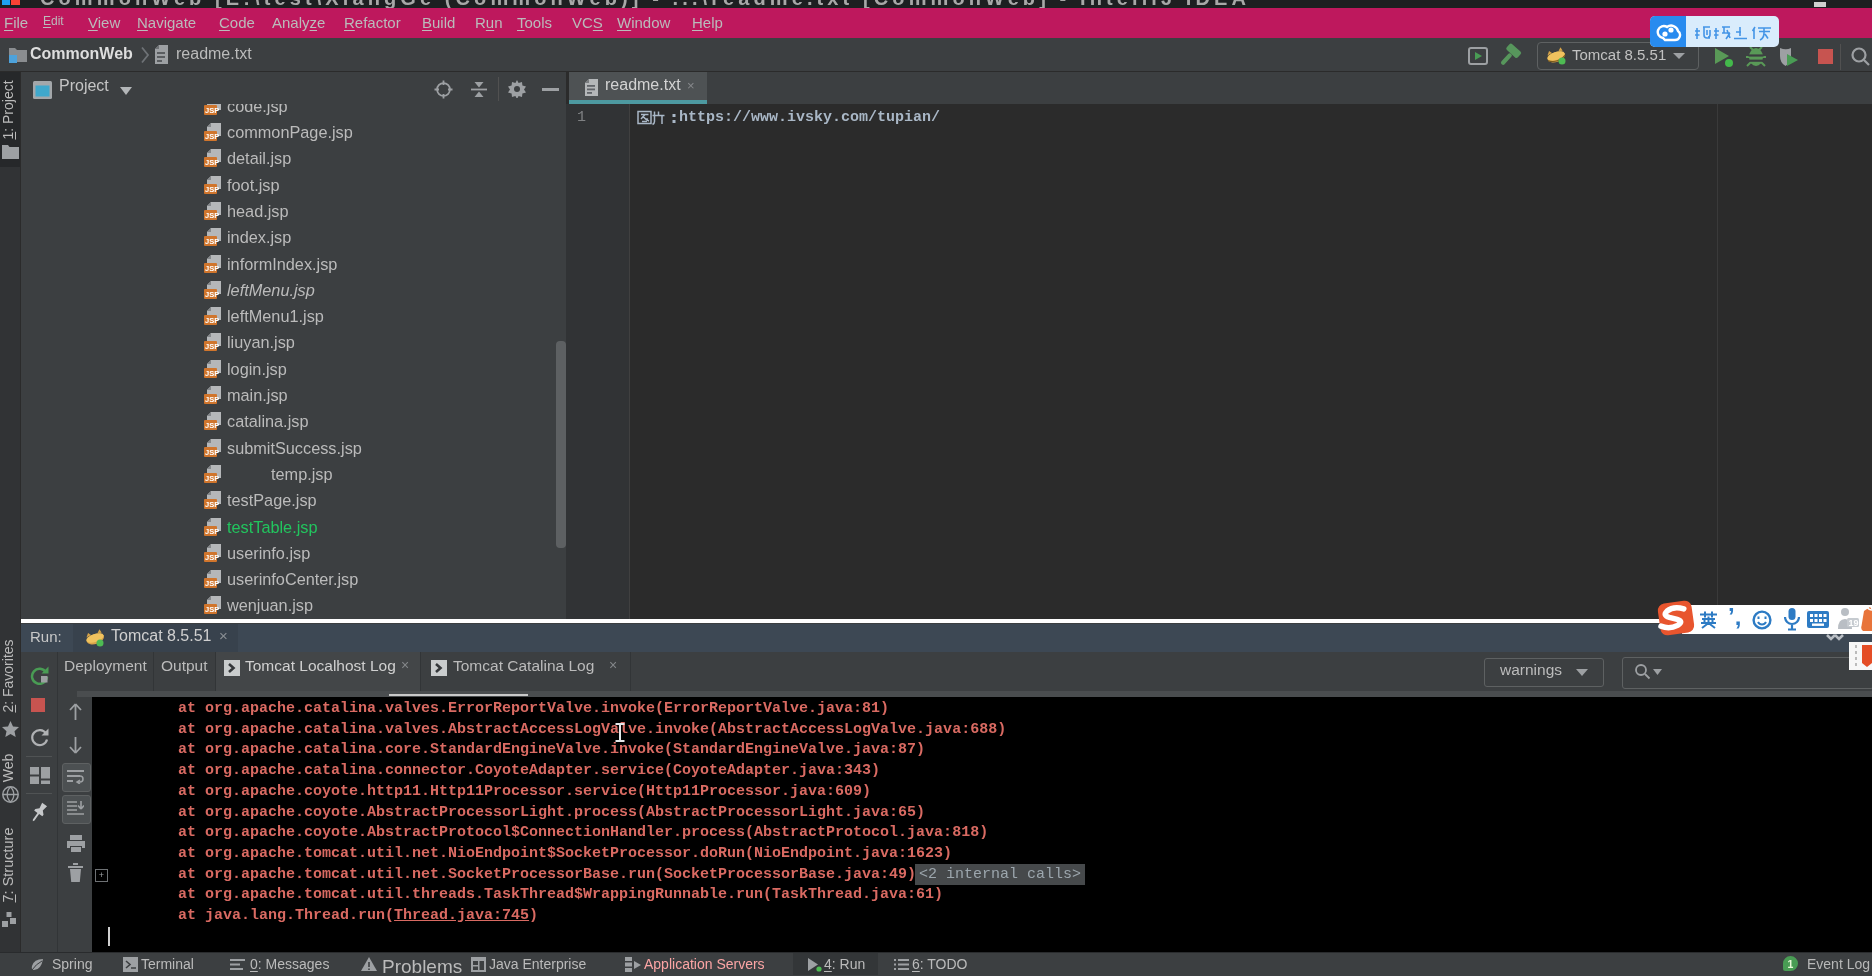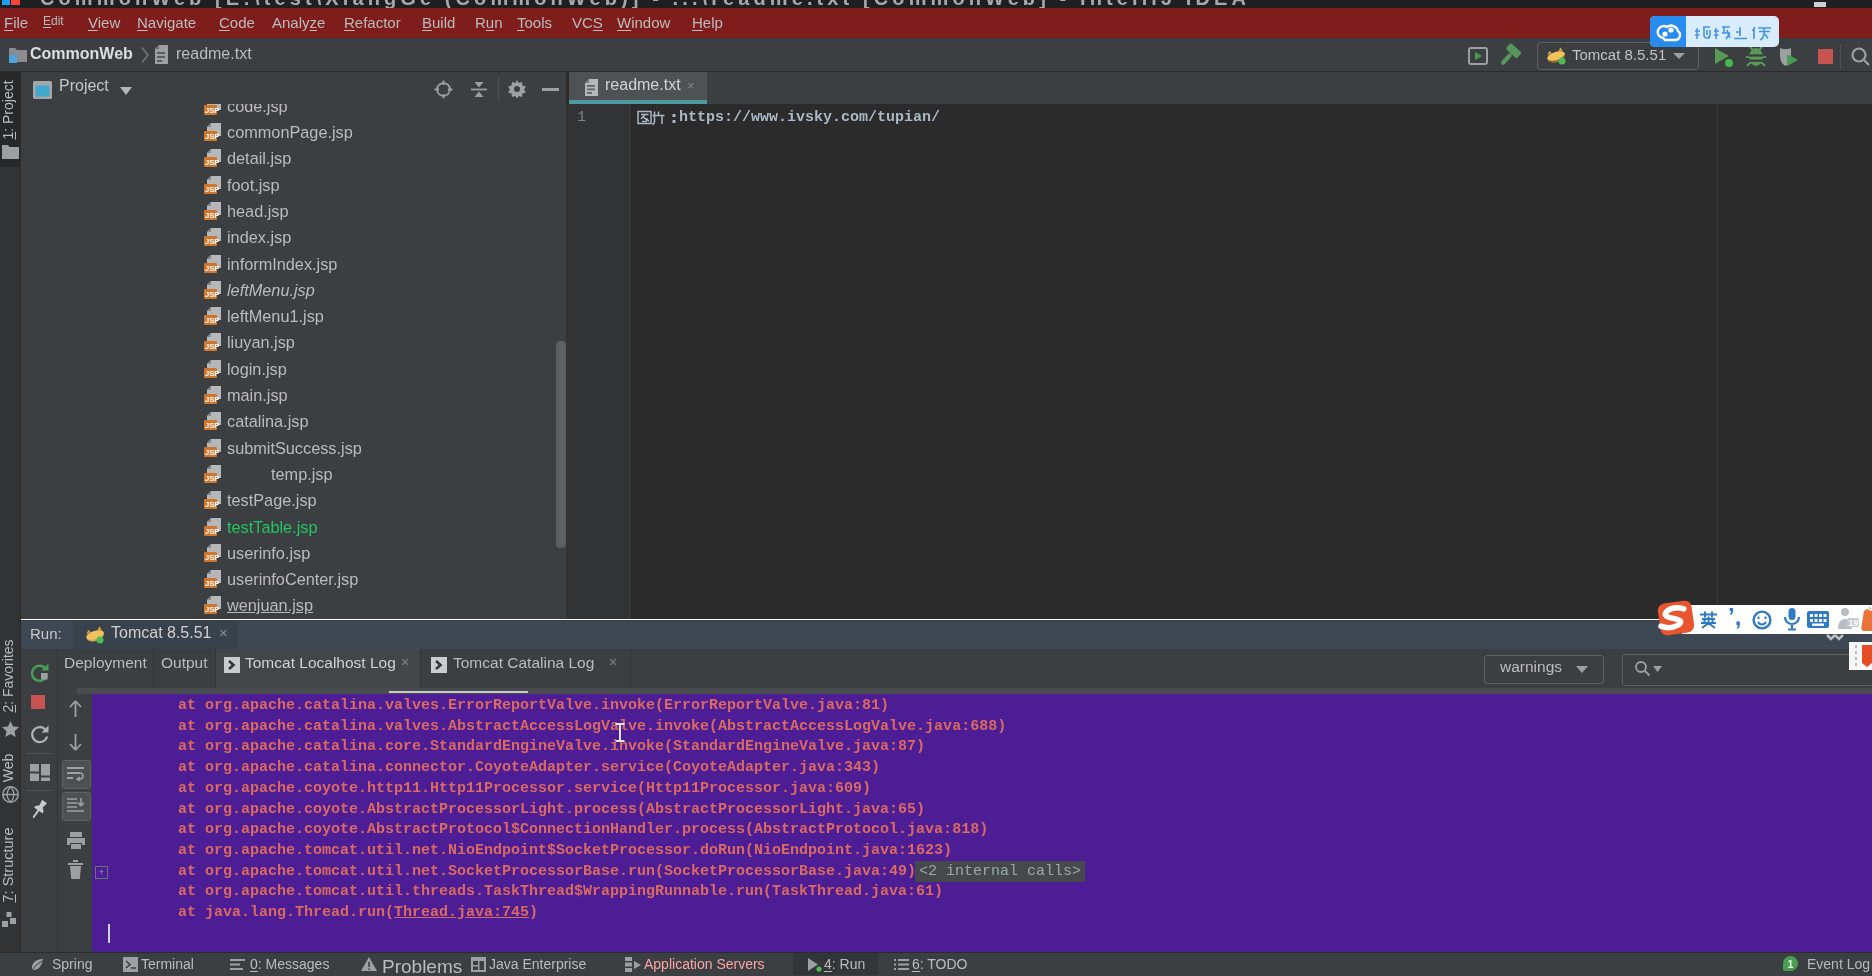--- a/index.html
+++ b/index.html
@@ -16,21 +16,21 @@
 
   <div class="abs" style="left:0;top:0;width:1872px;height:8px;background:#1d1f21;overflow:hidden;">
     <div class="abs" style="left:40px;top:-13px;color:#a8a8a8;font-size:20px;letter-spacing:4.1px;font-weight:bold;white-space:pre;">CommonWeb [E:\test\XiangGe (CommonWeb)] - ...\readme.txt [CommonWeb] - IntelliJ IDEA</div>
     <div class="abs" style="left:2px;top:-8px;width:18px;height:14px;">
       <div class="abs" style="left:0;top:6px;width:8px;height:7px;background:#1da0f2;"></div>
       <div class="abs" style="left:9px;top:4px;width:9px;height:9px;background:#fc4234;"></div>
     </div>
     <div class="abs" style="left:1814px;top:2px;width:12px;height:5px;background:#cfcfcf;"></div>
   </div>
 
-  <div class="abs" style="left:0;top:8px;width:1872px;height:30px;background:#7f1d1d;">
+  <div class="abs" style="left:0;top:8px;width:1872px;height:30px;background:#be185d;">
     <div class="txt abs" style="left:4px;top:6px;font-size:15px;"><span class="u">F</span>ile</div>
     <div class="txt abs" style="left:43px;top:6px;font-size:12px;"><span class="u">E</span>dit</div>
     <div class="txt abs" style="left:88px;top:6px;font-size:15px;"><span class="u">V</span>iew</div>
     <div class="txt abs" style="left:137px;top:6px;font-size:15px;"><span class="u">N</span>avigate</div>
     <div class="txt abs" style="left:219px;top:6px;font-size:15px;"><span class="u">C</span>ode</div>
     <div class="txt abs" style="left:272px;top:6px;font-size:15px;">Analy<span class="u">z</span>e</div>
     <div class="txt abs" style="left:344px;top:6px;font-size:15px;"><span class="u">R</span>efactor</div>
     <div class="txt abs" style="left:422px;top:6px;font-size:15px;"><span class="u">B</span>uild</div>
     <div class="txt abs" style="left:475px;top:6px;font-size:15px;">R<span class="u">u</span>n</div>
     <div class="txt abs" style="left:517px;top:6px;font-size:15px;"><span class="u">T</span>ools</div>
@@ -306,21 +306,21 @@
       <rect x="1" y="9" width="13" height="10" rx="1" fill="#d0752c"></rect>
       <text x="2" y="16.8" font-size="7.5" font-weight="bold" fill="#ffffff" font-family="Liberation Sans">JSP</text>
     </svg>
     <div class="abs" style="left:206px;top:466.1px;color:#bbbbbb;font-size:16.3px;">userinfoCenter.jsp</div>
       <svg class="abs" style="left:182px;top:491.4px;" width="20" height="20" viewBox="0 0 20 20">
       <path d="M8 1 h10 v13 h-14 v-9 z" fill="#b5b7b9"></path>
       <path d="M8 1 l-4 4 h4 z" fill="#84878a"></path>
       <rect x="1" y="9" width="13" height="10" rx="1" fill="#d0752c"></rect>
       <text x="2" y="16.8" font-size="7.5" font-weight="bold" fill="#ffffff" font-family="Liberation Sans">JSP</text>
     </svg>
-    <div class="abs" style="left:206px;top:492.4px;color:#bbbbbb;font-size:16.3px;text-decoration:underline;">wenjuan.jsp</div>
+    <div class="abs" style="left:206px;top:492.4px;color:#bbbbbb;font-size:16.3px;">wenjuan.jsp</div>
     </div>
 
   <div class="abs" style="left:556px;top:341px;width:10px;height:207px;background:rgba(140,142,145,0.42);border-radius:4px;"></div>
 
   <div class="abs" style="left:566px;top:72px;width:1306px;height:547px;background:#2b2b2b;">
 
     <div class="abs" style="left:3px;top:0;width:1303px;height:32px;background:#3c3f41;"></div>
     <div class="abs" style="left:3px;top:0;width:138px;height:28px;background:#4e5254;"></div>
     <div class="abs" style="left:3px;top:28px;width:138px;height:4px;background:#4d99a0;"></div>
     <svg class="abs" style="left:18px;top:6px;" width="15" height="19" viewBox="0 0 15 19">
@@ -346,21 +346,21 @@
       <g fill="#a9b7c6">
         <rect x="35.5" y="5" width="3" height="3"></rect>
         <rect x="35.5" y="11" width="3" height="3"></rect>
       </g>
     </svg>
     <div class="abs mono" style="left:113px;top:37px;color:#a9b7c6;font-size:15px;font-weight:bold;">https://www.ivsky.com/tupian/</div>
 
     <div class="abs" style="left:1151px;top:32px;width:1px;height:515px;background:#3a3a3a;"></div>
   </div>
 
-  <div class="abs" style="left:21px;top:619px;width:1851px;height:333px;background:#3c3f41;border-top:1px solid #ffffff;">
+  <div class="abs" style="left:21px;top:619px;width:1851px;height:333px;background:#3c3f41;border-top:4px solid #ffffff;">
 
     <div class="abs" style="left:0;top:1px;width:1851px;height:28px;background:#3d4854;"></div>
     <div class="abs" style="left:9px;top:5px;color:#c8c8c8;font-size:15px;">Run:</div>
     <div class="abs" style="left:52px;top:1px;width:165px;height:28px;background:#38424d;"></div>
     <svg class="abs" style="left:63px;top:6px;" width="22" height="18" viewBox="0 0 22 18">
       <g transform="rotate(-18 11 9)">
         <ellipse cx="11" cy="10" rx="9" ry="5" fill="#d8a448"></ellipse>
         <ellipse cx="11" cy="9" rx="9" ry="4" fill="#f0c25e"></ellipse>
         <path d="M3 6 l3 -4 2 3 z" fill="#d8a448"></path>
         <path d="M15 5 l3 -3 1 4 z" fill="#d8a448"></path>
@@ -457,21 +457,21 @@
       <rect x="0" y="6" width="18" height="7" fill="#9da0a3"></rect>
       <rect x="3" y="11" width="12" height="6" fill="#3c3f41"></rect>
       <rect x="4" y="12" width="10" height="5" fill="#9da0a3"></rect>
     </svg>
     <svg class="abs" style="left:47px;top:240px;" width="15" height="19" viewBox="0 0 15 19">
       <rect x="0" y="3" width="15" height="2" fill="#9da0a3"></rect>
       <rect x="5" y="0" width="5" height="2" fill="#9da0a3"></rect>
       <path d="M2 6 h11 l-1.2 13 h-8.6 z" fill="#9da0a3"></path>
     </svg>
 
-    <div id="console" class="abs" style="left:71px;top:74px;width:1780px;height:258px;background:#4c1d95;overflow:hidden;">
+    <div id="console" class="abs" style="left:71px;top:74px;width:1780px;height:258px;background:#000000;overflow:hidden;">
         <div class="abs mono" style="left:86px;top:3.0px;color:#d96a62;font-size:15px;font-weight:bold;">at org.apache.catalina.valves.ErrorReportValve.invoke(ErrorReportValve.java:81)</div>
         <div class="abs mono" style="left:86px;top:23.7px;color:#d96a62;font-size:15px;font-weight:bold;">at org.apache.catalina.valves.AbstractAccessLogValve.invoke(AbstractAccessLogValve.java:688)</div>
         <div class="abs mono" style="left:86px;top:44.4px;color:#d96a62;font-size:15px;font-weight:bold;">at org.apache.catalina.core.StandardEngineValve.invoke(StandardEngineValve.java:87)</div>
         <div class="abs mono" style="left:86px;top:65.1px;color:#d96a62;font-size:15px;font-weight:bold;">at org.apache.catalina.connector.CoyoteAdapter.service(CoyoteAdapter.java:343)</div>
         <div class="abs mono" style="left:86px;top:85.8px;color:#d96a62;font-size:15px;font-weight:bold;">at org.apache.coyote.http11.Http11Processor.service(Http11Processor.java:609)</div>
         <div class="abs mono" style="left:86px;top:106.5px;color:#d96a62;font-size:15px;font-weight:bold;">at org.apache.coyote.AbstractProcessorLight.process(AbstractProcessorLight.java:65)</div>
         <div class="abs mono" style="left:86px;top:127.2px;color:#d96a62;font-size:15px;font-weight:bold;">at org.apache.coyote.AbstractProtocol$ConnectionHandler.process(AbstractProtocol.java:818)</div>
         <div class="abs mono" style="left:86px;top:147.9px;color:#d96a62;font-size:15px;font-weight:bold;">at org.apache.tomcat.util.net.NioEndpoint$SocketProcessor.doRun(NioEndpoint.java:1623)</div>
         <div class="abs mono" style="left:86px;top:168.6px;color:#d96a62;font-size:15px;font-weight:bold;">at org.apache.tomcat.util.net.SocketProcessorBase.run(SocketProcessorBase.java:49)</div>
         <div class="abs mono" style="left:86px;top:189.3px;color:#d96a62;font-size:15px;font-weight:bold;">at org.apache.tomcat.util.threads.TaskThread$WrappingRunnable.run(TaskThread.java:61)</div>

